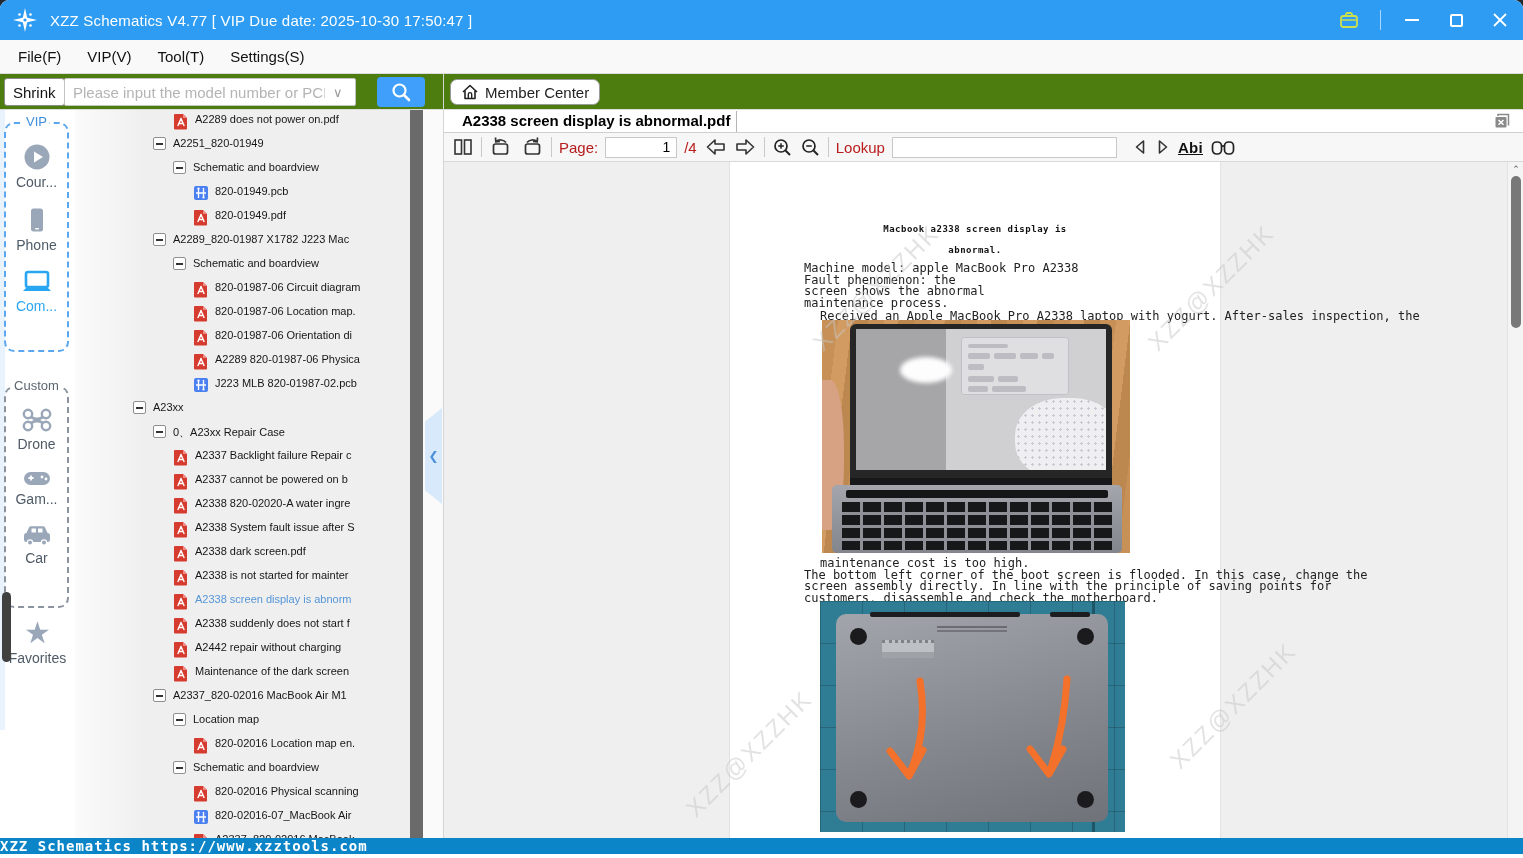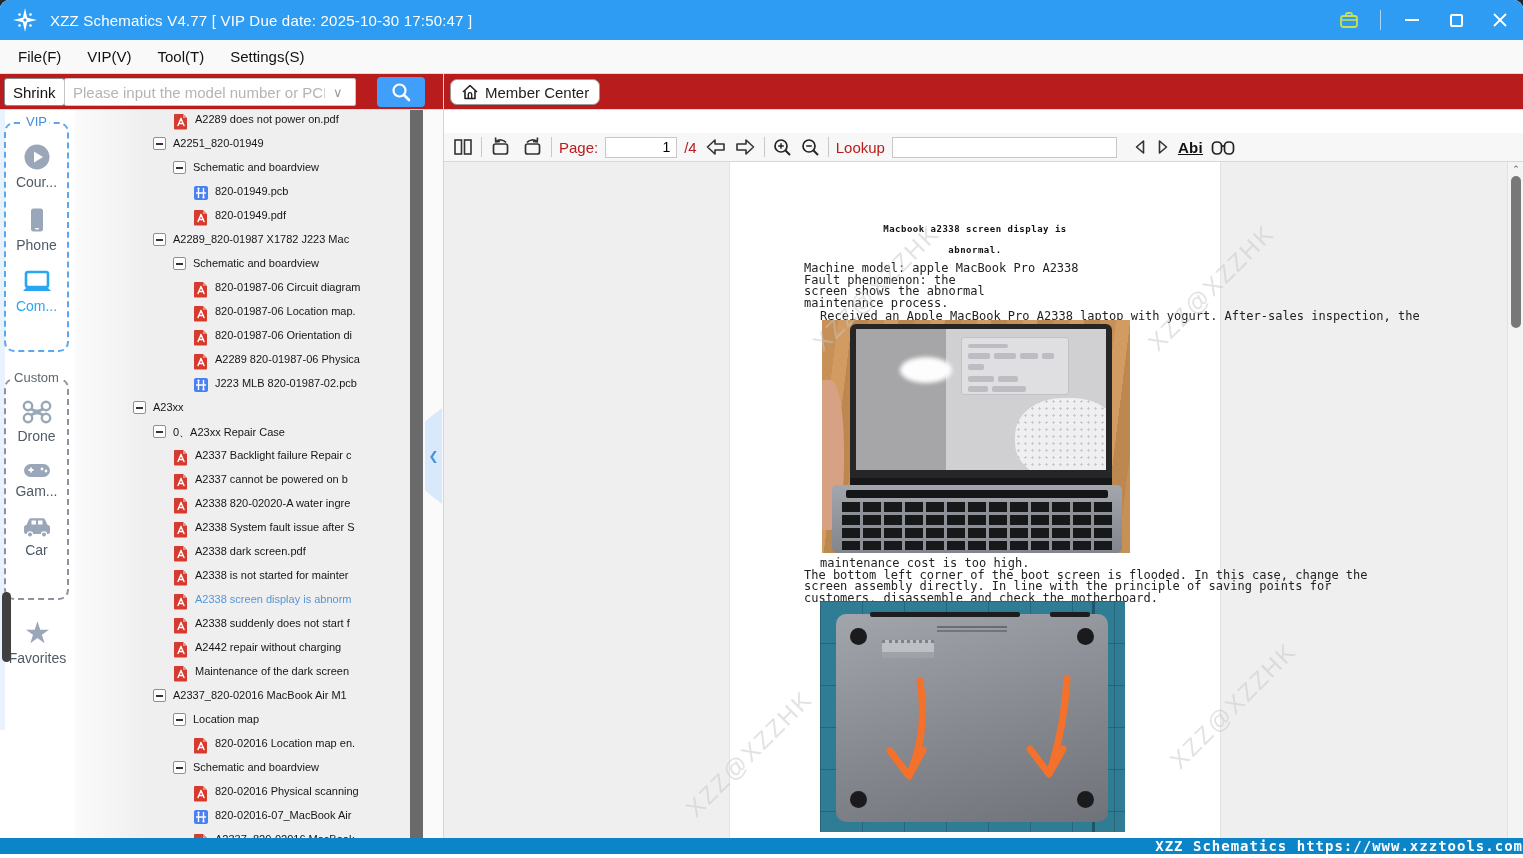--- a/index.html
+++ b/index.html
@@ -17,21 +17,21 @@
   .wbtn { width:26px; height:26px; display:flex; align-items:center; justify-content:center; cursor:default; }
   .min-glyph { width:14px; height:2px; background:#fff; }
   .max-glyph { width:13px; height:13px; border:2px solid #fff; border-radius:2px; }
 
   
   .menubar { position:absolute; left:0; top:40px; width:1523px; height:34px; background:#f9f9f9;
              border-bottom:1px solid #dcdcdc; display:flex; align-items:center; gap:26px; padding-left:18px; }
   .menu-item { font-size:15px; color:#111; }
 
   
-  .toolbarrow { position:absolute; left:0; top:74px; width:1523px; height:36px; background:#b91c1c;
+  .toolbarrow { position:absolute; left:0; top:74px; width:1523px; height:36px; background:#4d7c0f;
                 border-bottom:1px solid #dcdcdc; }
   .shrink-btn { position:absolute; left:4px; top:4px; height:28px; padding:0 8px; background:#fff;
                 border:1px solid #8a8a8a; border-radius:3px; font-size:15px; color:#111;
                 display:flex; align-items:center; }
   .search-box { position:absolute; left:64px; top:4px; width:292px; height:28px; border:1px solid #c4c4c4;
                 border-radius:2px; background:#fff; display:flex; align-items:center; }
   .search-box input { flex:1; border:none; outline:none; font-size:15px; color:#333; padding:0 8px;
                       font-family:"Liberation Sans",sans-serif; background:transparent; }
   .search-box input::placeholder { color:#b4b4b4; }
   .dd-chevron { width:22px; color:#9a9a9a; font-size:13px; }
@@ -39,21 +39,21 @@
                 border-radius:4px; display:flex; align-items:center; justify-content:center; }
   .member-btn { position:absolute; left:450px; top:5px; height:26px; padding:0 10px; border:1px solid #9a9a9a;
                 border-radius:7px; display:flex; align-items:center; gap:6px; font-size:15px; color:#222; background:#fff; }
 
   
   .sidebar { position:absolute; left:0; top:110px; width:75px; height:728px; background:#fff; }
   .edge-strip { position:absolute; left:0; top:0; width:5px; height:620px; background:#e9f3fd; }
   .group-box { position:absolute; left:4px; width:65px; border-radius:10px; display:flex; flex-direction:column;
                align-items:center; padding-top:18px; gap:15px; }
   .vip-box { top:12px; height:230px; border:2px dashed #5aa7f0; }
-  .custom-box { top:268px; height:222px; border:2px dashed #8a939e; }
+  .custom-box { top:276px; height:222px; border:2px dashed #8a939e; }
   .group-label { position:absolute; top:-10px; left:50%; transform:translateX(-50%); background:#fff;
                  padding:0 3px; font-size:13px; }
   .vip-box .group-label { color:#3e8ede; }
   .custom-box .group-label { color:#5b6570; }
   .side-item { display:flex; flex-direction:column; align-items:center; gap:2px; width:100%; }
   .side-item .lbl { font-size:14px; color:#4e5a66; white-space:nowrap; }
   .side-item.active .lbl { color:#29a6f2; }
   .favorites { position:absolute; left:0; top:508px; width:75px; display:flex; flex-direction:column;
                align-items:center; gap:2px; }
   .favorites .star { font-size:30px; line-height:30px; color:#9aa7b8; }
@@ -137,21 +137,21 @@
   .case .hbar { position:absolute; left:34px; top:-2px; width:150px; height:5px; background:#1d1d1f; border-radius:2px; }
   .case .hbar2 { position:absolute; right:18px; top:-2px; width:40px; height:5px; background:#1d1d1f; border-radius:2px; }
   .foot { position:absolute; width:17px; height:17px; border-radius:50%; background:#1b1b1d; }
   .sticker { position:absolute; left:46px; top:26px; width:52px; height:18px; background:#bdc0c4;
              border-top:3px dotted #7f8287; box-shadow:inset 0 -6px 0 #9fa2a7; }
   .etch { position:absolute; left:50%; top:12px; transform:translateX(-50%); width:70px; height:2px; background:rgba(70,70,75,.55); box-shadow:0 4px 0 rgba(70,70,75,.45); }
   .arrows { position:absolute; inset:0; }
 
   
   .statusbar { position:absolute; left:0; top:838px; width:1523px; height:16px; background:#0c85c8;
-               display:flex; align-items:center; justify-content:flex-end; }
+               display:flex; align-items:center; justify-content:flex-start; }
   .statusbar span { color:#fff; font-family:"DejaVu Sans Mono",monospace; font-size:14px; font-weight:bold; letter-spacing:1px; }
 </style>
 </head>
 <body>
 
 <div class="app">
 
   <div class="titlebar">
     <svg class="logo" viewBox="0 0 26 26">
       <path d="M13,1 L15.2,10.8 L25,13 L15.2,15.2 L13,25 L10.8,15.2 L1,13 L10.8,10.8 Z" fill="#fff"></path>
@@ -544,20 +544,31 @@
         </span>
         <span class="tlabel">A2337_820-02016 MacBook</span>
       </div>
     </div>
   <div class="tree-scroll"></div>
   <div class="tree-thumb"></div>
   <div class="splitter"></div>
   <div class="collapse-handle">❮</div>
   <div class="pane-divider"></div>
 
+  <div class="tabrow">
+    <span class="tab-title">A2338 screen display is abnormal.pdf</span>
+    <span class="tab-sep"></span>
+    <span class="closedoc">
+      <svg width="18" height="18" viewBox="0 0 18 18">
+        <path d="M5,4 V2.5 H15.5 V13.5" fill="none" stroke="#8a8a8a" stroke-width="1.5"></path>
+        <rect x="2.5" y="5" width="11" height="10.5" rx="1" fill="#8a8a8a"></rect>
+        <path d="M5.5,8 l5,4.8 M10.5,8 l-5,4.8" stroke="#fff" stroke-width="1.5"></path>
+      </svg>
+    </span>
+  </div>
 
   <div class="pdftoolbar">
     <span class="ticon">
       <svg width="22" height="20" viewBox="0 0 22 20" fill="none" stroke="#333" stroke-width="1.6">
         <rect x="3" y="3" width="6.5" height="14"></rect>
           <rect x="12.5" y="3" width="6.5" height="14"></rect>
       </svg>
     </span>
     <span class="vsep"></span>
     <span class="ticon">

